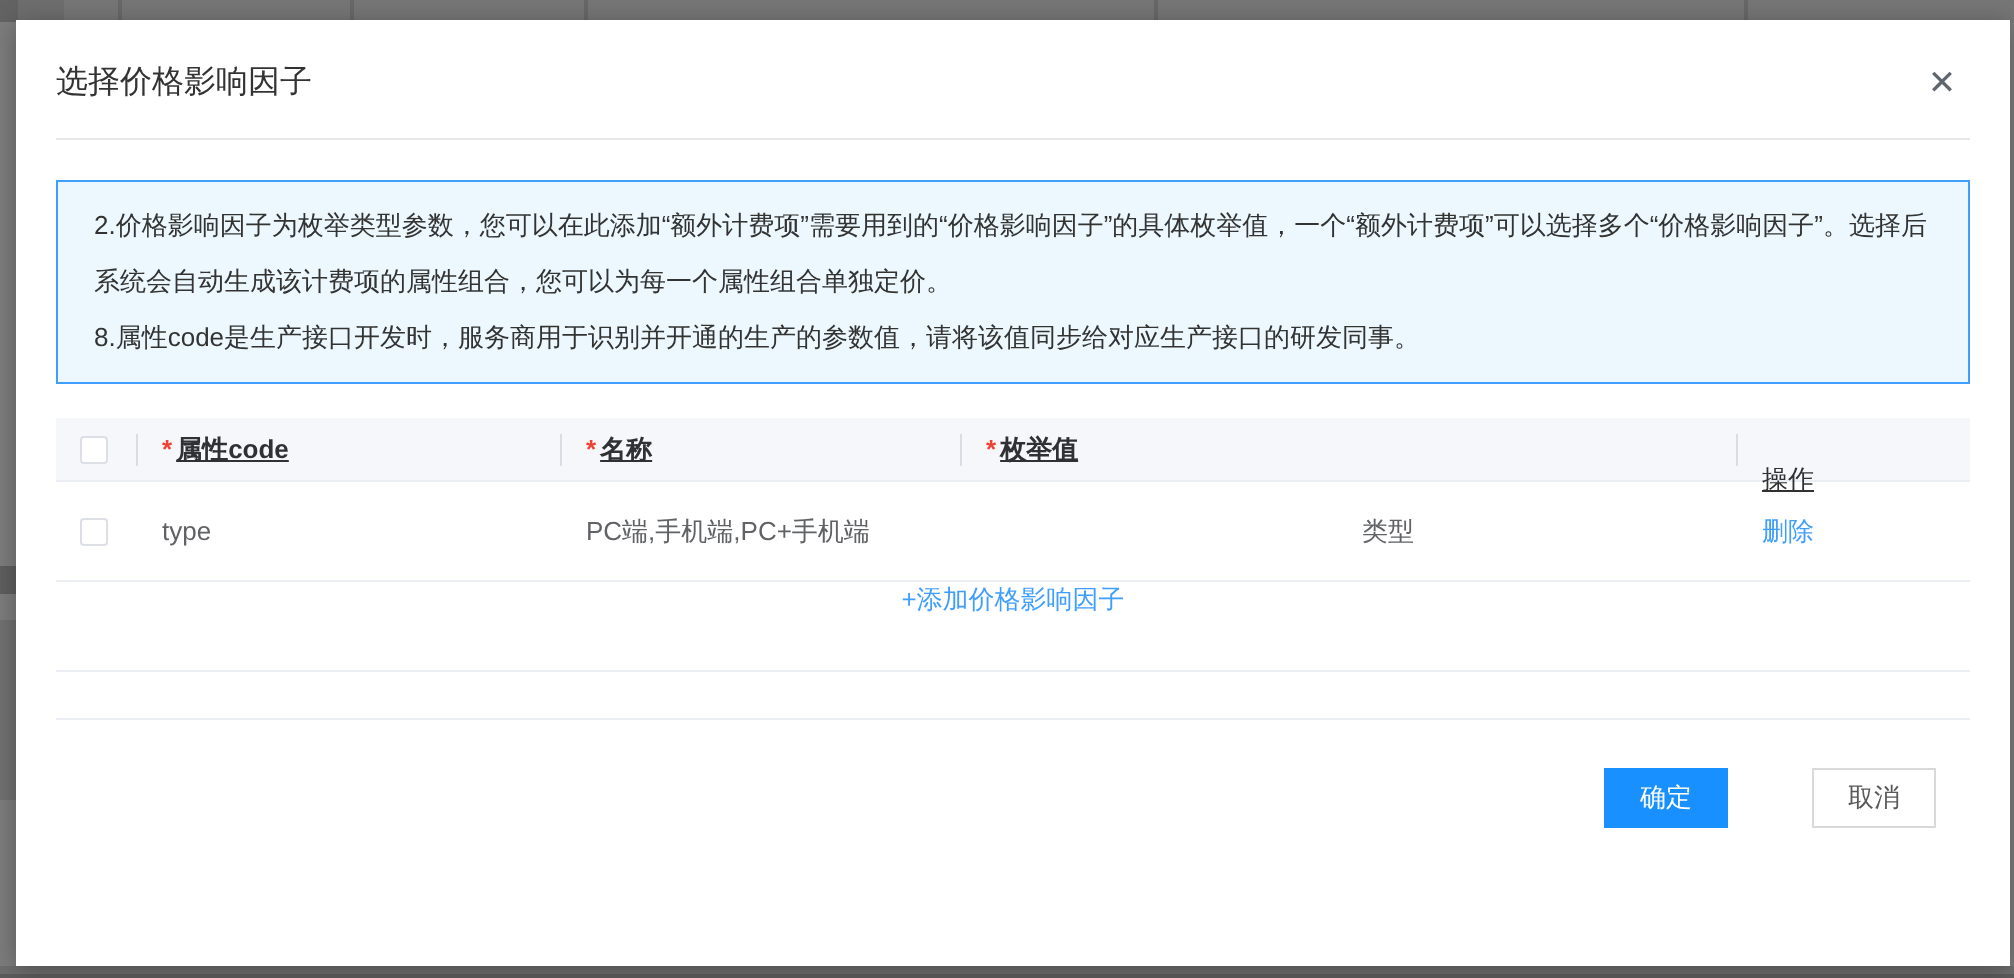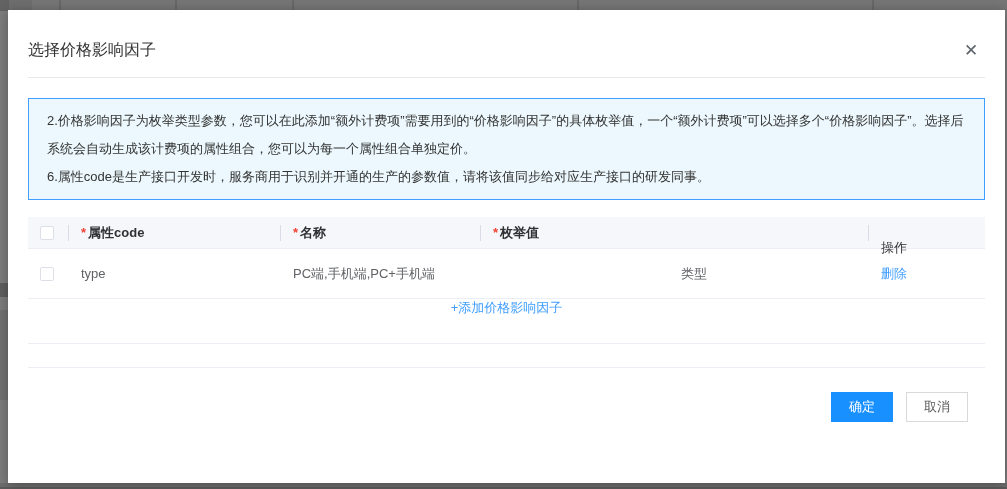--- a/index.html
+++ b/index.html
@@ -18,21 +18,21 @@
   .bd-vline { top: 0; width: 2px; height: 11px; background: #686868; }
   .bd-leftblob { left: 0; top: 283px; width: 9px; height: 14px; background: #5f5f5f; }
   .bd-leftshade { left: 0; top: 310px; width: 9px; height: 90px; background: #717171; }
   .bd-bottom { left: 0; bottom: 0; width: 100%; height: 6px; background: #6e6e6e; }
   .bd-bottomline { left: 0; bottom: 0; width: 100%; height: 2px; background: #5c5c5c; }
 
   
   .modal {
     position: absolute; left: 8px; top: 10px; right: 2px; bottom: 6px;
     background: #ffffff;
-    padding: 8px 20px;
+    padding: 0 20px;
     box-shadow: 0 2px 12px rgba(0,0,0,0.3);
   }
   .dialog-header { position: relative; padding: 22px 0 17px 0; border-bottom: 1px solid #e8e8e8; }
   .dialog-title { font-size: 16px; line-height: 20px; color: #333333; font-weight: 400; }
   .dialog-close {
     position: absolute; right: 2px; top: 20px;
     width: 24px; height: 24px; line-height: 24px; text-align: center;
     font-size: 17px; color: #60666e; cursor: pointer; background: none; border: none;
     font-family: "DejaVu Sans", sans-serif;
   }
@@ -54,41 +54,41 @@
   .t-head { height: 32px; background: #f5f7fa; border-bottom: 1px solid #ebeef5; color: #303133; }
   .t-body-row { height: 50px; background: #ffffff; border-bottom: 1px solid #ebeef5; color: #606266; }
   .cell { position: relative; padding-left: 13px; display: flex; align-items: center; overflow: hidden; }
   .cell-check { width: 40px; padding-left: 12px; }
   .cell-code { width: 212px; }
   .cell-name { width: 200px; }
   .cell-enum { width: 388px; }
   .cell-action { flex: 1; }
   .col-sep { position: absolute; left: 0; top: 50%; margin-top: -8px; width: 1px; height: 16px; background: #d8dce5; }
   .req { color: #f04134; margin-right: 2px; font-weight: 700; }
-  .h-label { font-weight: 700; }
+  .h-label { font-weight: 700; text-decoration: underline; }
   .h-label-plain { font-weight: 400; margin-top: 30px; }
   .checkbox {
     width: 14px; height: 14px; background: #ffffff;
     border: 1px solid #dcdfe6; border-radius: 2px; cursor: pointer; display: inline-block;
   }
   .add-row {
     height: 45px; display: flex; align-items: flex-start; justify-content: center;
     border-bottom: 1px solid #ebeef5; font-size: 13px;
   }
   .table-tail { height: 24px; border-bottom: 1px solid #ebeef5; }
 
   
   .dialog-footer { margin-top: 24px; display: flex; justify-content: flex-end; padding-right: 0; }
   .btn {
     height: 30px; padding: 0 17px; font-size: 13px; line-height: 28px;
     border-radius: 0; cursor: pointer; border: 1px solid transparent;
     font-family: "Liberation Sans", "DejaVu Sans", sans-serif;
   }
   .btn-primary { background: #1890ff; border-color: #1890ff; color: #ffffff; margin-right: 13px; }
-  .btn-default { background: #ffffff; border-color: #d9d9d9; color: #595959; margin-right: 17px; }
+  .btn-default { background: #ffffff; border-color: #d9d9d9; color: #595959; margin-right: 17px; margin-left: 29px; }
 </style>
 </head>
 <body>
 
 <div class="backdrop">
   <div class="bd-seg bd-topbar"></div>
   <div class="bd-seg bd-corner"></div>
   <div class="bd-seg bd-corner2"></div>
   <div class="bd-seg bd-vline" style="left:59px"></div>
   <div class="bd-seg bd-vline" style="left:175px"></div>
@@ -103,21 +103,21 @@
 
 <div class="modal">
 
   <div class="dialog-header">
     <div class="dialog-title">选择价格影响因子</div>
     <button class="dialog-close">✕</button>
   </div>
 
   <div class="notice">
     <p>2.价格影响因子为枚举类型参数，您可以在此添加“额外计费项”需要用到的“价格影响因子”的具体枚举值，一个“额外计费项”可以选择多个“价格影响因子”。选择后系统会自动生成该计费项的属性组合，您可以为每一个属性组合单独定价。</p>
-    <p>6.属性code是生产接口开发时，服务商用于识别并开通的生产的参数值，请将该值同步给对应生产接口的研发同事。</p>
+    <p>8.属性code是生产接口开发时，服务商用于识别并开通的生产的参数值，请将该值同步给对应生产接口的研发同事。</p>
   </div>
 
   <div class="factor-table">
 
     <div class="t-row t-head">
       <div class="cell cell-check">
         <span class="checkbox"></span>
       </div>
       <div class="cell cell-code">
         <span class="col-sep"></span>

